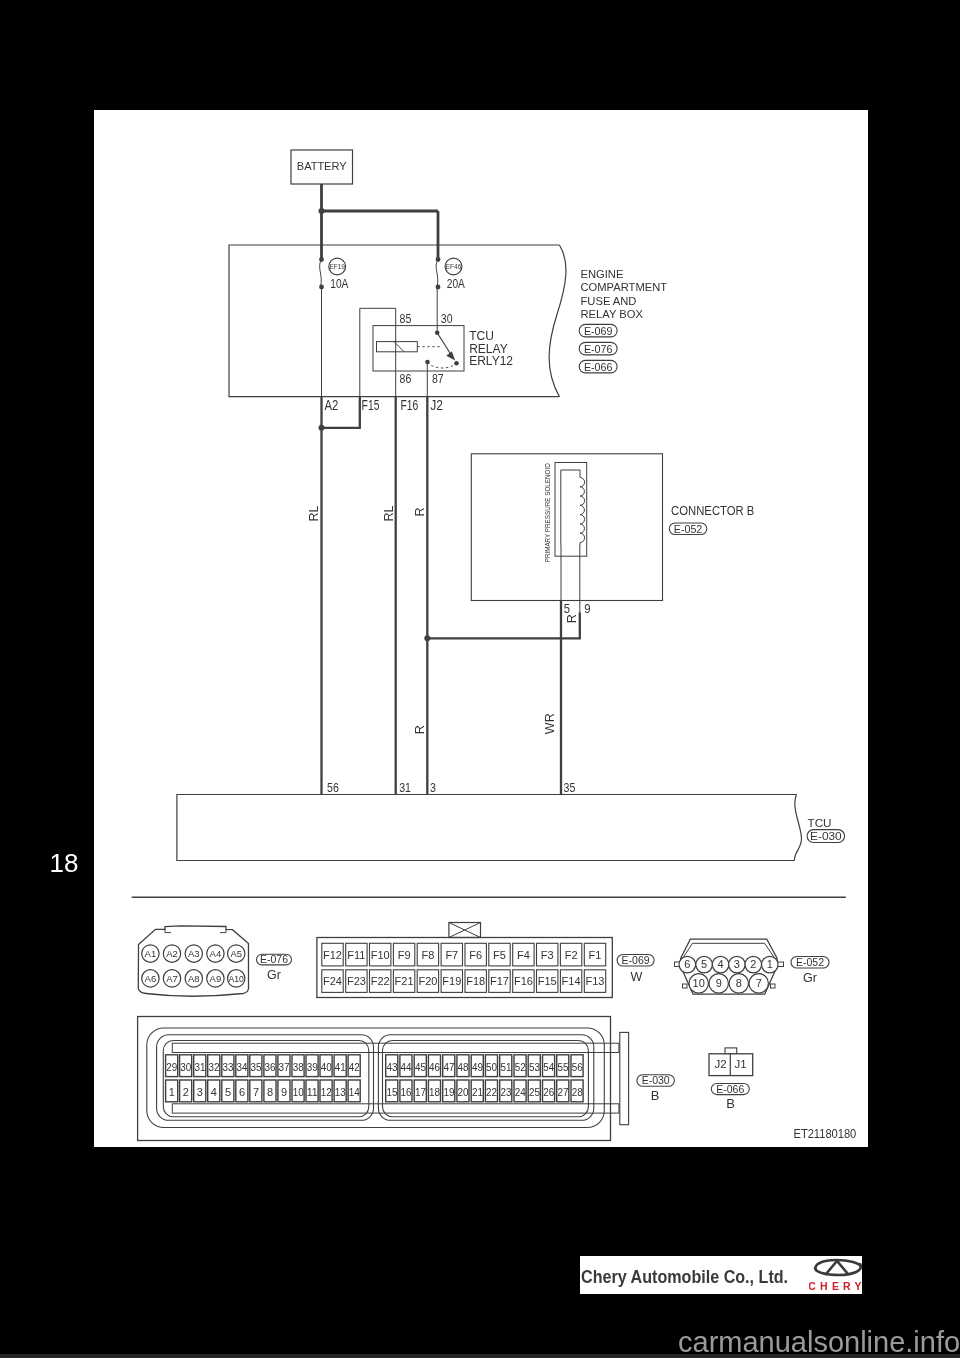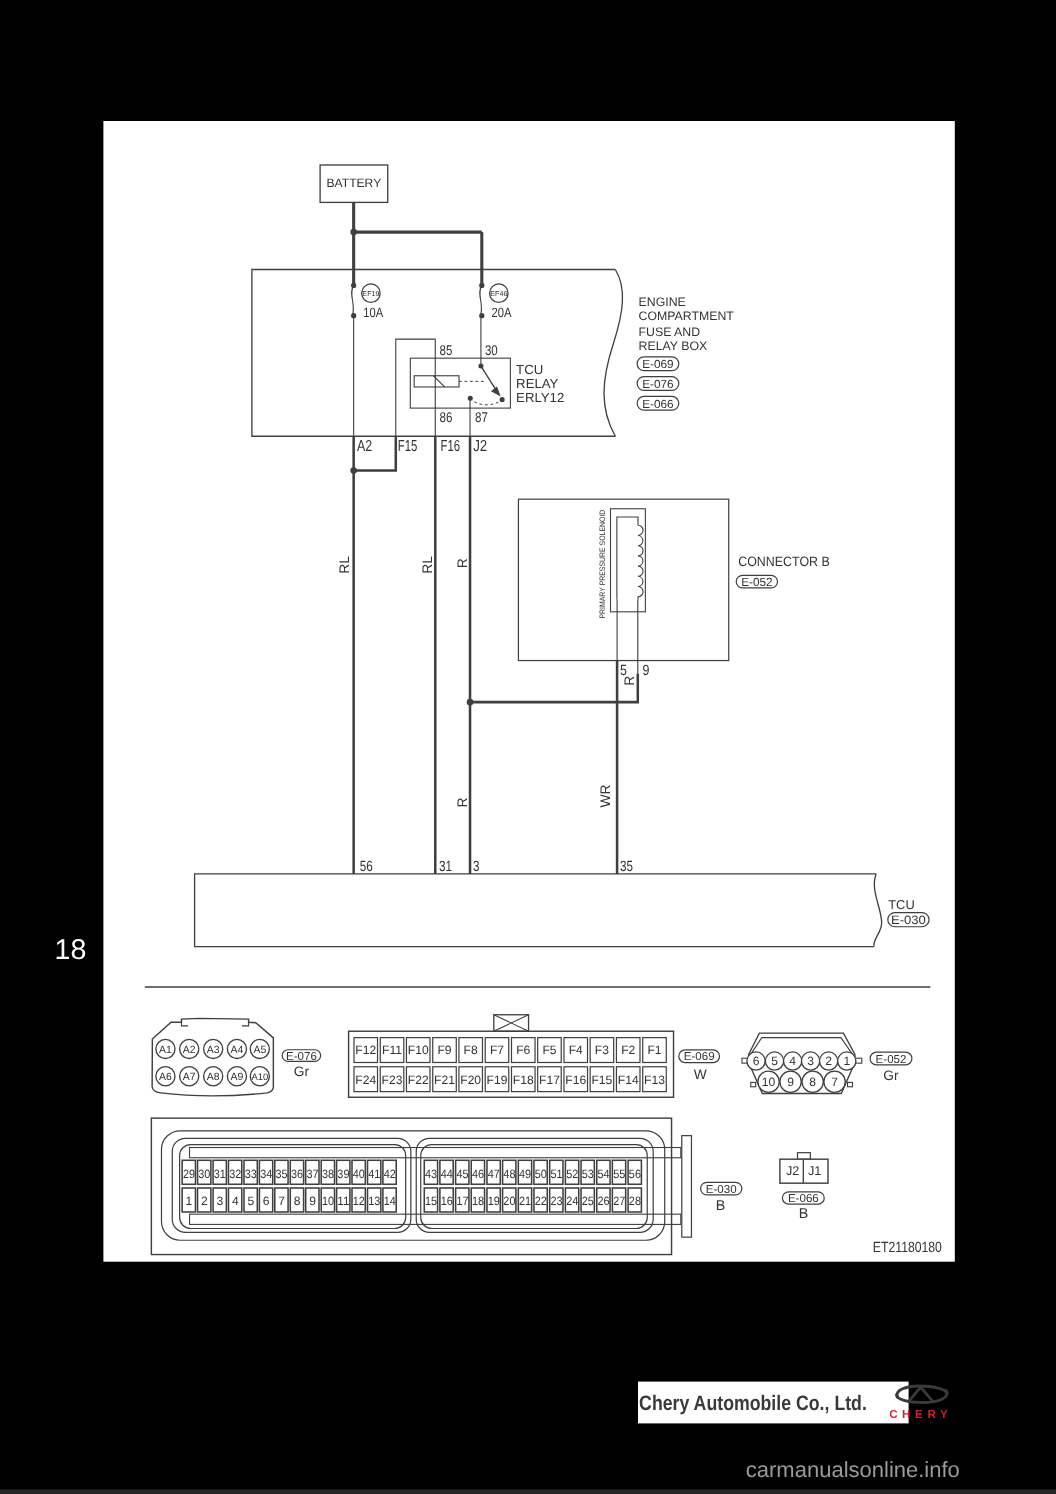--- a/index.html
+++ b/index.html
@@ -1,20 +1,20 @@
 <!DOCTYPE html>
 <html><head>
 <meta charset="utf-8">
 <style>
   html,body { margin:0; padding:0; background:#000; width:960px; height:1358px; overflow:hidden; }
   * { font-family:"Liberation Sans", sans-serif; }
   .pagenum { position:absolute; left:44px; top:848px; width:40px; color:#fff; font-size:26px; text-align:center; }
-  .footer { position:absolute; left:580px; top:1256px; width:246px; height:38px; background:#fff; }
+  .footer { position:absolute; left:580px; top:1256px; width:282px; height:38px; background:#fff; }
   .footer .name { position:absolute; left:1.4px; top:10px; font-size:19px; font-weight:bold; color:#3a3a3a; white-space:nowrap; transform-origin:0 0; transform:scaleX(0.848); }
-  .wm { position:absolute; left:678px; top:1326px; color:#9b9b9b; font-size:20px; }
+  .wm { position:absolute; left:678px; top:1326px; color:#9b9b9b; font-size:29px; }
   .botstrip { position:absolute; left:0; top:1354px; width:960px; height:4px; background:#262626; }
 </style>
 </head>
 <body>
 
 <svg width="960" height="1358" viewBox="0 0 960 1358" style="position:absolute;left:0;top:0">
 
 <rect x="94" y="110" width="774" height="1037" fill="#ffffff"></rect>
 
 <rect x="291" y="150" width="61.5" height="34" fill="none" stroke="#3f3f3f" stroke-width="1.2"></rect>

